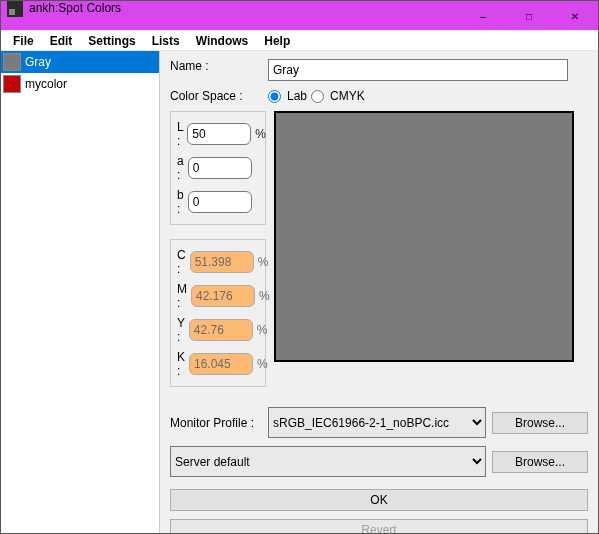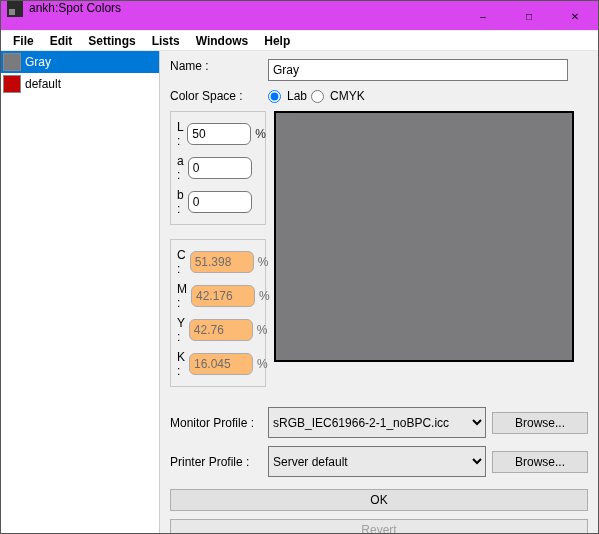--- a/index.html
+++ b/index.html
@@ -166,21 +166,21 @@
 </div>
 
 <div class="main">
   <div class="sidebar">
     <div class="row selected">
       <div class="swatch" style="background:#7b7b7d"></div>
       <span>Gray</span>
     </div>
     <div class="row">
       <div class="swatch" style="background:#c30404"></div>
-      <span>default</span>
+      <span>mycolor</span>
     </div>
   </div>
 
   <div class="content">
     <div class="formrow">
       <div class="label">Name :</div>
       <input type="text" class="field name" value="Gray" style="">
     </div>
     <div class="formrow" style="align-items:flex-start;">
       <div class="label">Color Space :</div>
@@ -244,21 +244,20 @@
     <div class="hr"></div>
 
     <div class="profilerow">
       <div class="plabel">Monitor Profile :</div>
       <select class="profile">
         <option>sRGB_IEC61966-2-1_noBPC.icc</option>
       </select>
       <button class="btn">Browse...</button>
     </div>
     <div class="profilerow">
-      <div class="plabel">Printer Profile :</div>
       <select class="profile">
         <option>Server default</option>
       </select>
       <button class="btn">Browse...</button>
     </div>
 
     <div class="bottombar">
       <button class="btn">OK</button>
       <button class="btn" disabled="">Revert</button>
       <button class="btn">Cancel</button>

